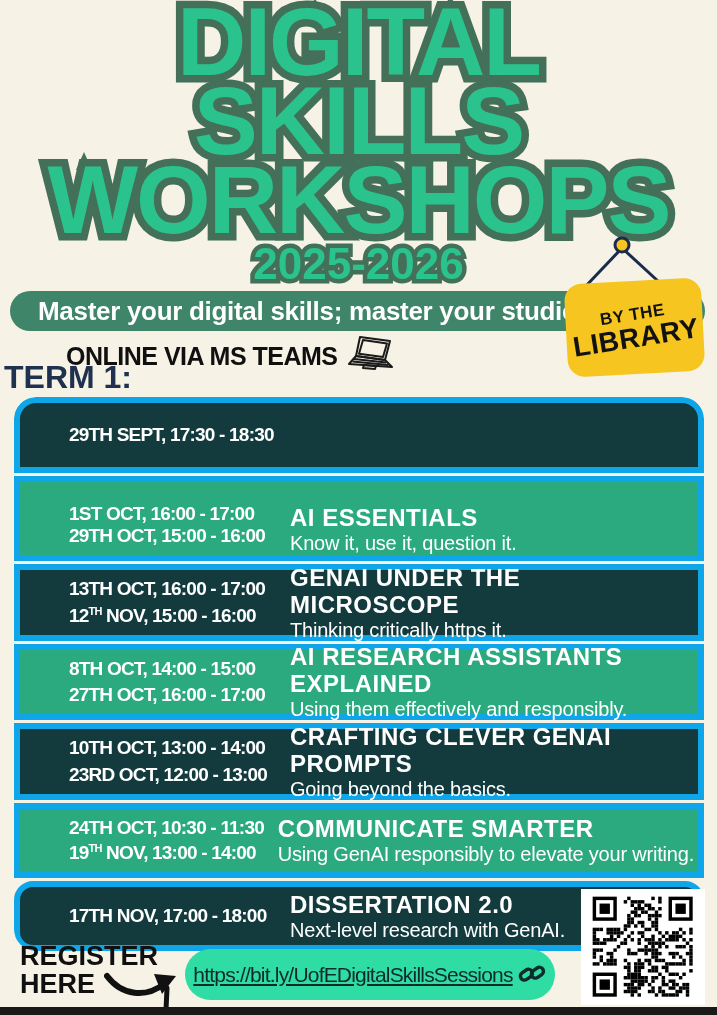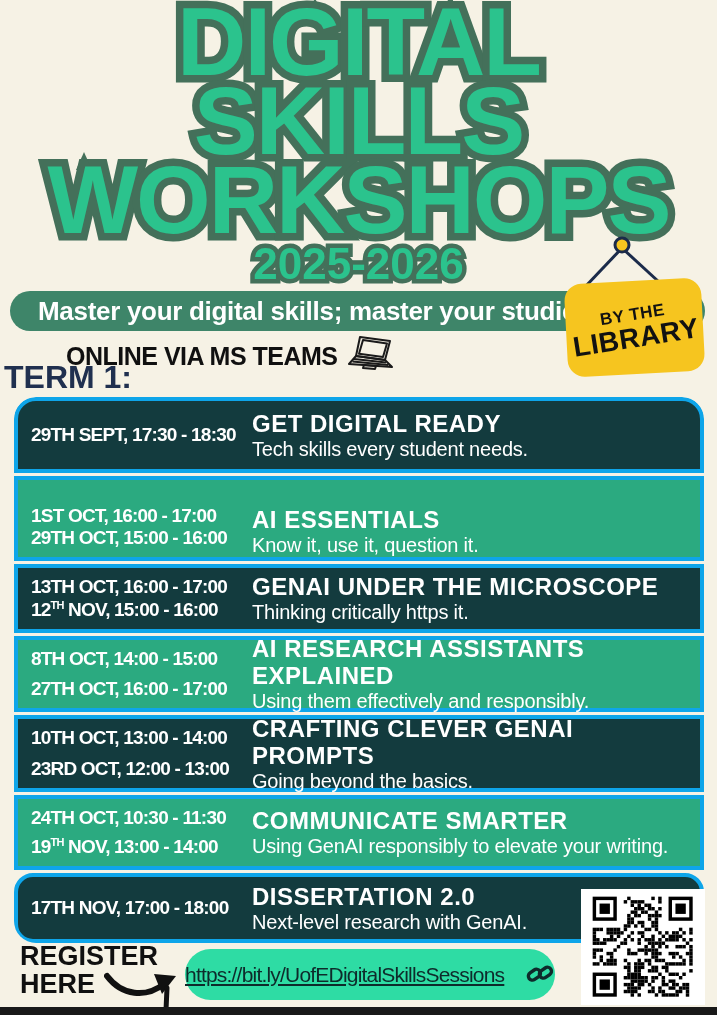--- a/index.html
+++ b/index.html
@@ -34,44 +34,44 @@
   .sign-line2 { font-weight:bold; font-size:28px; letter-spacing:0.5px; line-height:26px; }
 
   
   .online-row { position:absolute; top:336px; left:18px; display:flex; align-items:center; z-index:2;margin-left:48px; }
   .online-text { color:#101010; font-weight:bold; font-size:25px; letter-spacing:-0.5px; }
   .laptop { margin-left:8px; margin-top:-2px; }
   .term { position:absolute; top:359px; left:4px; color:#20304f; font-weight:bold; font-size:32px; letter-spacing:0px; z-index:2; }
 
   
   .table { position:absolute; top:397px; left:14px; width:690px; border-radius:22px; overflow:hidden; z-index:2; }
-  .row { display:flex; margin-bottom:3px; border:4px solid #0ea5e9; }
+  .row { display:flex; margin-bottom:3px; border:6px solid #0ea5e9;padding-left:36px; }
   .row:last-child { margin-bottom:0;border-radius:19px; }
   .row.dark  { background:#133b3e; }
   .row.green { background:#2baa80; }
   .row-1 { height:76px; border-top-left-radius:22px; border-top-right-radius:22px; }
   .row-2 { height:85px;align-items:flex-end; }
-  .row-3 { height:69px;justify-content:space-between; }
+  .row-3 { height:77px;justify-content:space-between; }
   .row-4 { height:76px; }
   .row-5 { height:77px; }
   .row-6 { height:75px; }
   .row-7 { height:70px; border-bottom-left-radius:22px; border-bottom-right-radius:22px; }
   .dates { width:228px; padding:8px 0 8px 13px; display:flex; flex-direction:column; justify-content:center; }
   .dates.two { justify-content:space-between; }
   .date { color:#ffffff; font-weight:bold; font-size:19px; letter-spacing:-0.8px; white-space:nowrap; }
   .date .sup { font-size:11px; vertical-align:super; line-height:0; }
   .content { flex:1; padding-left:6px; padding-right:4px; display:flex; flex-direction:column; justify-content:center; }
   .row-title { color:#ffffff; font-weight:bold; font-size:24px; letter-spacing:0.5px; line-height:27px; max-width:460px; }
   .row-desc { color:#ffffff; font-size:20px; letter-spacing:-0.2px; white-space:nowrap; margin-top:1px; }
 
   
   .register { position:absolute; top:942px; left:20px; color:#101010; font-weight:bold; font-size:27px; line-height:28px; z-index:3; }
   .arrow { position:absolute; left:104px; top:962px; z-index:3; }
   .pill { position:absolute; left:185px; top:949px; width:370px; height:51px; background:#2edca4; border-radius:26px;
-          display:flex; align-items:center; justify-content:space-between; z-index:3; cursor:pointer; }
+          display:flex; align-items:center; justify-content:center; z-index:3; cursor:pointer; }
   .pill-link { color:#0e2b2b; font-size:21px; letter-spacing:-0.8px; text-decoration:underline; white-space:nowrap; }
   .chain { margin-left:4px; }
   .qr { position:absolute; left:581px; top:889px; width:124px; height:116px; background:#ffffff; z-index:4;
         display:flex; align-items:center; justify-content:center; }
   .bottom-bar { position:absolute; left:0; bottom:0; width:717px; height:8px; background:#191919; z-index:6; }
 </style>
 </head>
 <body>
 
 <div class="poster">
@@ -128,24 +128,20 @@
     </svg>
   </div>
 
   <div class="term">TERM 1:</div>
 
   <div class="table">
 
     <div class="row dark row-1">
       <div class="dates">
         <div class="date"><span>29TH SEPT, 17:30 - 18:30</span><span class="sup"></span><span></span></div>
-      </div>
-      <div class="content">
-        <div class="row-title">GET DIGITAL READY</div>
-        <div class="row-desc">Tech skills every student needs.</div>
       </div>
     </div>
 
     <div class="row green row-2">
       <div class="dates two">
         <div class="date"><span>1ST OCT, 16:00 - 17:00</span><span class="sup"></span><span></span></div>
         <div class="date"><span>29TH OCT, 15:00 - 16:00</span><span class="sup"></span><span></span></div>
       </div>
       <div class="content">
         <div class="row-title">AI ESSENTIALS</div>

